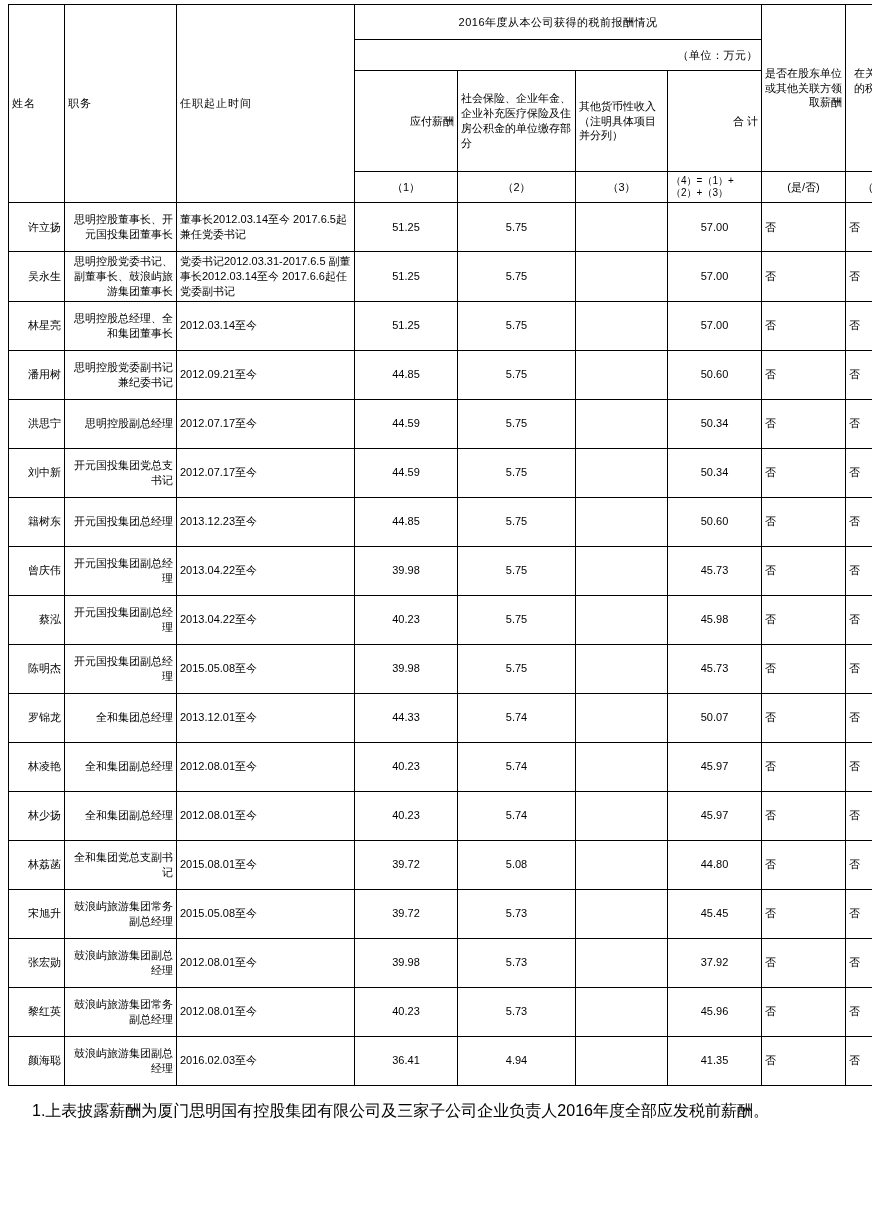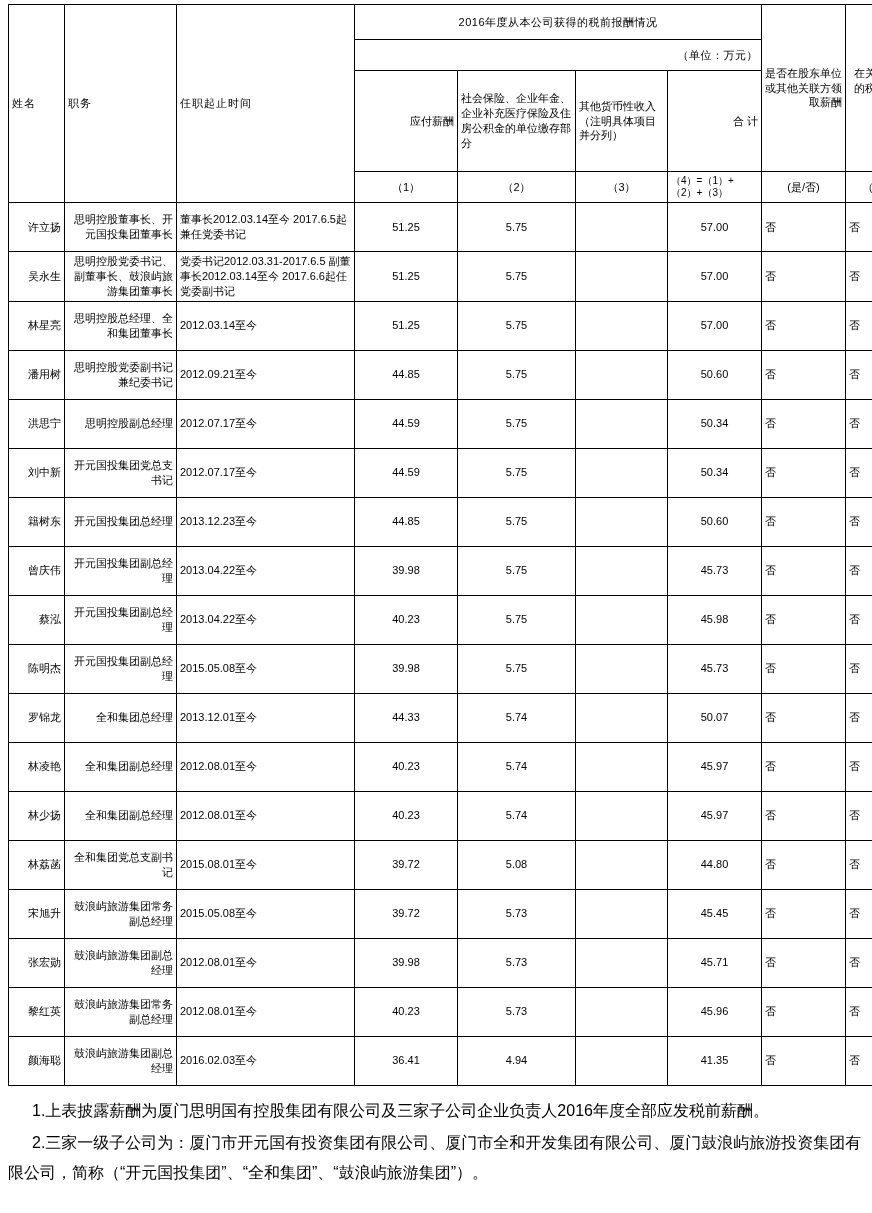--- a/index.html
+++ b/index.html
@@ -330,21 +330,21 @@
           <td class="flag">否</td>
           <td class="flag">否</td>
         </tr>
         <tr class="row-tall">
           <td class="name">张宏勋</td>
           <td class="post">鼓浪屿旅游集团副总经理</td>
           <td class="term">2012.08.01至今</td>
           <td class="num">39.98</td>
           <td class="num">5.73</td>
           <td class="num"></td>
-          <td class="num">45.71</td>
+          <td class="num">37.92</td>
           <td class="flag">否</td>
           <td class="flag">否</td>
         </tr>
         <tr class="row-tall">
           <td class="name">黎红英</td>
           <td class="post">鼓浪屿旅游集团常务副总经理</td>
           <td class="term">2012.08.01至今</td>
           <td class="num">40.23</td>
           <td class="num">5.73</td>
           <td class="num"></td>
@@ -361,16 +361,15 @@
           <td class="num"></td>
           <td class="num">41.35</td>
           <td class="flag">否</td>
           <td class="flag">否</td>
         </tr>
       </tbody>
   </table>
 
   <div class="notes">
     <p>1.上表披露薪酬为厦门思明国有控股集团有限公司及三家子公司企业负责人2016年度全部应发税前薪酬。</p>
-    <p>2.三家一级子公司为：厦门市开元国有投资集团有限公司、厦门市全和开发集团有限公司、厦门鼓浪屿旅游投资集团有限公司，简称（“开元国投集团”、“全和集团”、“鼓浪屿旅游集团”）。</p>
   </div>
 
 </div>
 
 </body></html>

